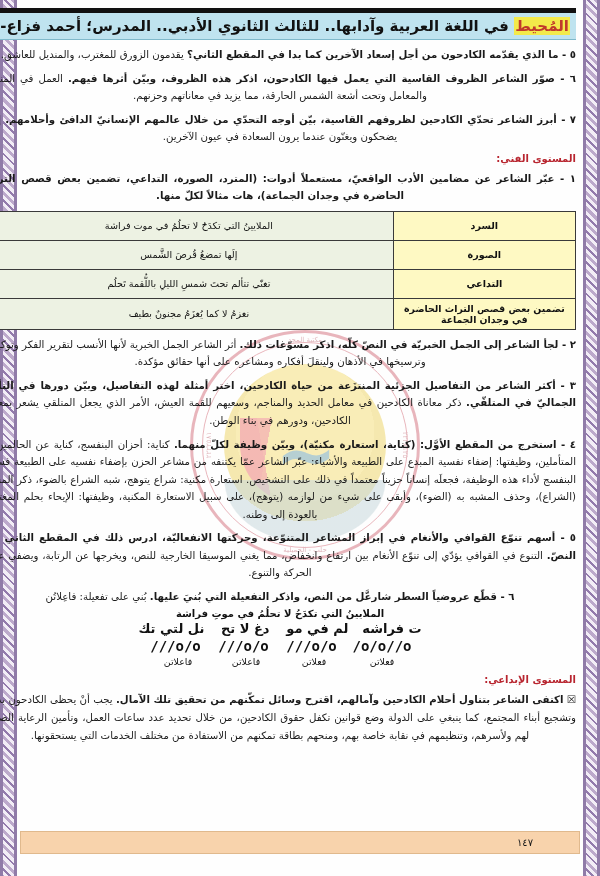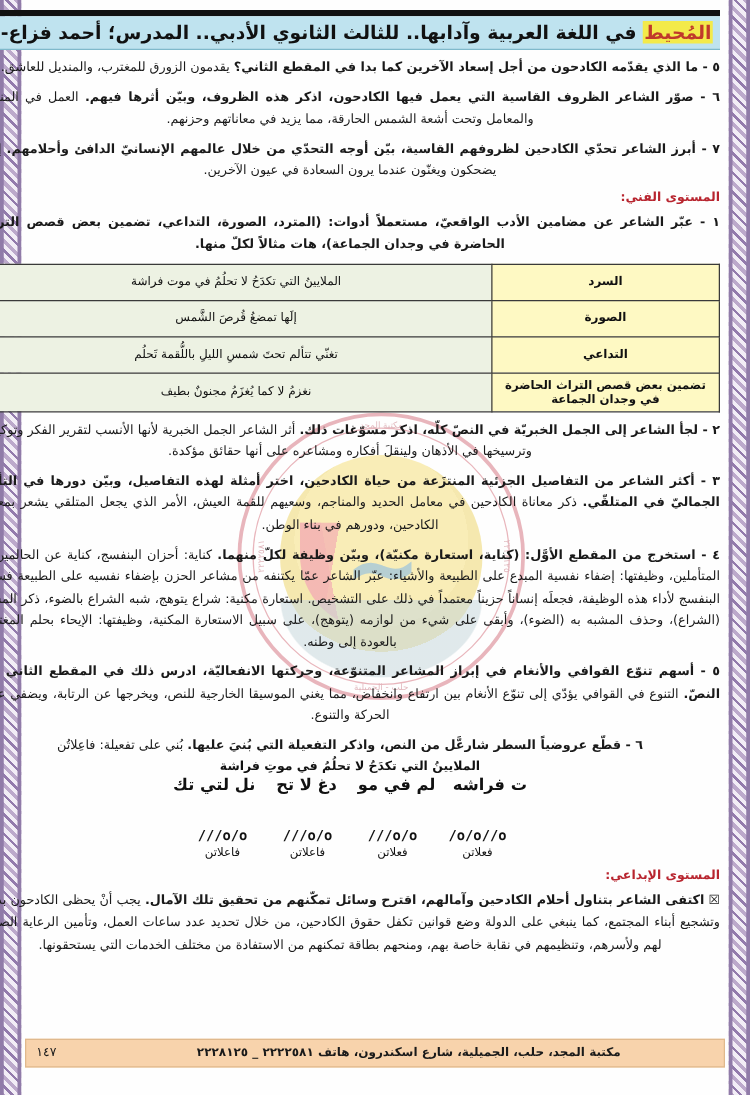--- a/index.html
+++ b/index.html
@@ -179,21 +179,21 @@
     display:flex;justify-content:center;gap:14px;
     margin:2px 0;
   }
   .pr-row .cell{
     min-width:54px;text-align:center;
     font-size:13px;
     font-weight:bold;
   }
   .pr-row.sym .cell{
     font-family:"DejaVu Sans Mono","Liberation Mono",monospace;
-    font-weight:bold;font-size:11px;letter-spacing:0;margin-top:24px;
+    font-weight:bold;font-size:14px;letter-spacing:0;
   }
   .pr-row.feet .cell{
     font-weight:normal;font-size:9.4px;
   }
 
   
   .footer{
     position:absolute;left:20px;right:20px;bottom:22px;
     background:#f8d3ac;
     border:1px solid #e0b98d;
@@ -306,17 +306,16 @@
       </div>
     </div>
 
     <div class="section-title">المستوى الإبداعي:</div>
 
     <p class="q center-last"><span class="b">☒</span> <span class="b">اكتفى الشاعر بتناول أحلام الكادحين وآمالهم، اقترح وسائل تمكّنهم من تحقيق تلك الآمال.</span> <span>يجب أنْ يحظى الكادحون بدعم وتشجيع أبناء المجتمع، كما ينبغي على الدولة وضع قوانين تكفل حقوق الكادحين، من خلال تحديد عدد ساعات العمل، وتأمين الرعاية الصحية لهم ولأسرهم، وتنظيمهم في نقابة خاصة بهم، ومنحهم بطاقة تمكنهم من الاستفادة من مختلف الخدمات التي يستحقونها.</span></p>
 
   </div>
 
   <div class="footer">
-    <span class="fcenter">مكتبة المجد، حلب، الجميلية، شارع اسكندرون، هاتف ٢٢٢٢٥٨١ _ ٢٢٢٨١٢٥</span>
     <span class="fpage">١٤٧</span>
   </div>
 
 </div>
 
 </body></html>

